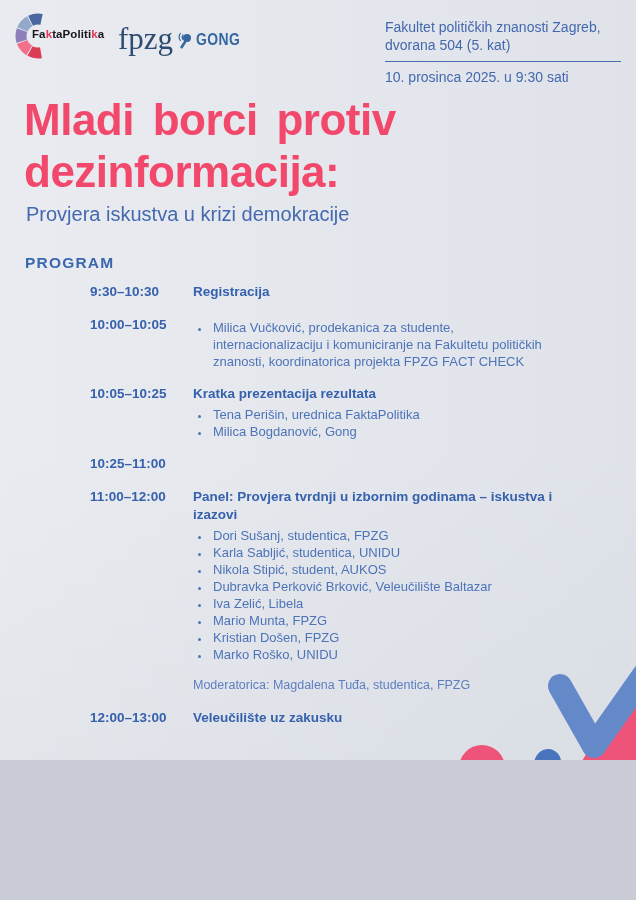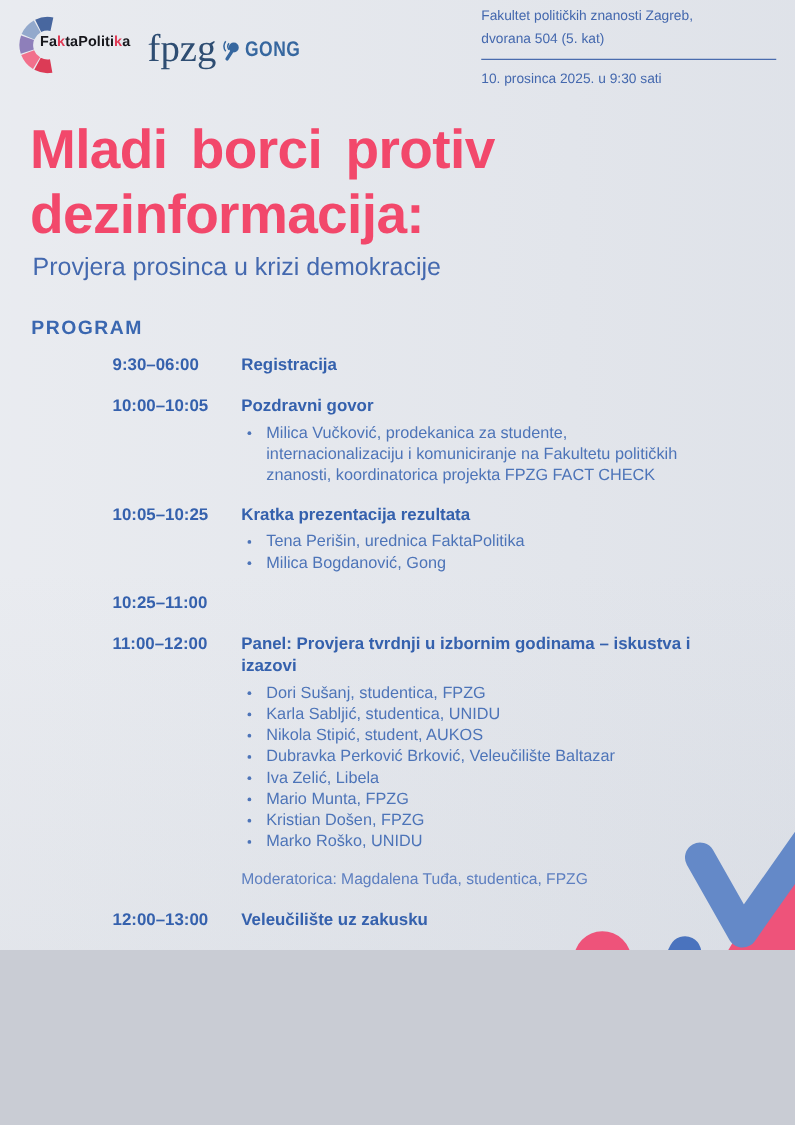--- a/index.html
+++ b/index.html
@@ -13,21 +13,21 @@
   
   .decor{position:absolute;inset:0;z-index:0;}
   
   .fakta-logo{position:absolute;left:15px;top:13px;width:46px;height:46px;z-index:2;}
   .fakta-word{position:absolute;left:32px;top:28px;z-index:3;font-size:11.5px;font-weight:bold;color:#17171c;letter-spacing:.1px;}
   .fakta-word .red-k{color:#e03a55;}
   .fpzg-word{position:absolute;left:118px;top:21px;z-index:2;font-family:Liberation Serif, serif;font-size:31px;color:#2e4d72;}
   .gong{position:absolute;left:176px;top:29px;z-index:2;display:flex;align-items:center;gap:2px;}
   .gong-word{font-size:17px;font-weight:bold;color:#36679f;letter-spacing:.5px;transform:scaleX(.82);transform-origin:left center;}
   
-  .venue{position:absolute;left:385px;top:4px;width:236px;z-index:2;color:#4468ae;font-size:11px;line-height:18px;}
+  .venue{position:absolute;left:385px;top:18px;width:236px;z-index:2;color:#4468ae;font-size:14px;line-height:18px;}
   .venue .divider{border:none;border-top:1px solid #4a6cae;margin:7px 0 6px 0;}
   
   .title{position:absolute;left:24px;top:94px;z-index:2;color:#f2486b;font-weight:bold;font-size:44px;line-height:52px;letter-spacing:-.5px;word-spacing:7px;}
   .subtitle{position:absolute;left:26px;top:203px;z-index:2;color:#4469af;font-size:20px;}
   
   .program-heading{position:absolute;left:25px;top:254px;z-index:2;color:#3a67b0;font-weight:bold;font-size:15.5px;letter-spacing:1.2px;}
   .program{position:absolute;left:90px;top:283px;width:468px;z-index:2;}
   .prow{display:grid;grid-template-columns:103px 1fr;margin-bottom:15px;}
   .ptime{color:#3561ad;font-weight:bold;font-size:13.5px;line-height:18px;}
   .pbody{color:#4d74b8;}
@@ -82,36 +82,35 @@
     <div>Fakultet političkih znanosti Zagreb,</div>
     <div>dvorana 504 (5. kat)</div>
     <hr class="divider">
     <div>10. prosinca 2025. u 9:30 sati</div>
   </div>
 
   <div class="title">
     <div>Mladi borci protiv</div>
     <div>dezinformacija:</div>
   </div>
-  <div class="subtitle">Provjera prosinca u krizi demokracije</div>
+  <div class="subtitle">Provjera iskustva u krizi demokracije</div>
 
   <div class="program-heading">PROGRAM</div>
   <div class="program">
     <div class="prow">
-      <div class="ptime">9:30–06:00</div>
+      <div class="ptime">9:30–10:30</div>
       <div class="pbody">
         <div class="ptitle">Registracija</div>
 
       </div>
     </div>
 
     <div class="prow">
       <div class="ptime">10:00–10:05</div>
       <div class="pbody">
-        <div class="ptitle">Pozdravni govor</div>
         <ul class="pbullets">
             <li>Milica Vučković, prodekanica za studente, internacionalizaciju i komuniciranje na Fakultetu političkih znanosti, koordinatorica projekta FPZG FACT CHECK</li>
           </ul>
 
       </div>
     </div>
 
     <div class="prow">
       <div class="ptime">10:05–10:25</div>
       <div class="pbody">

